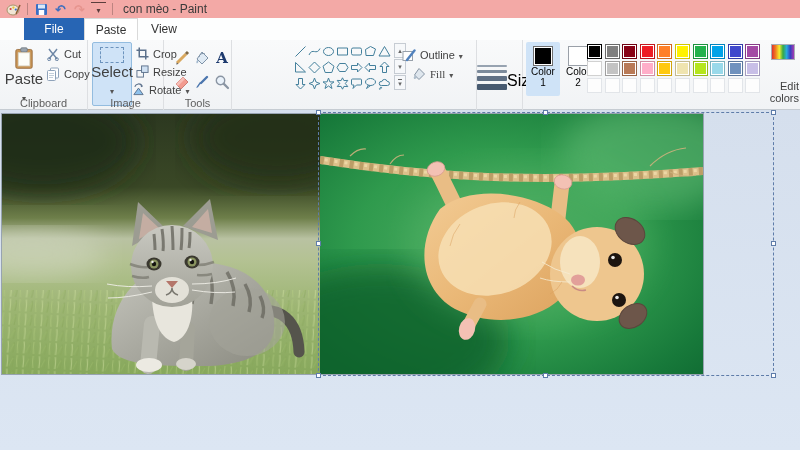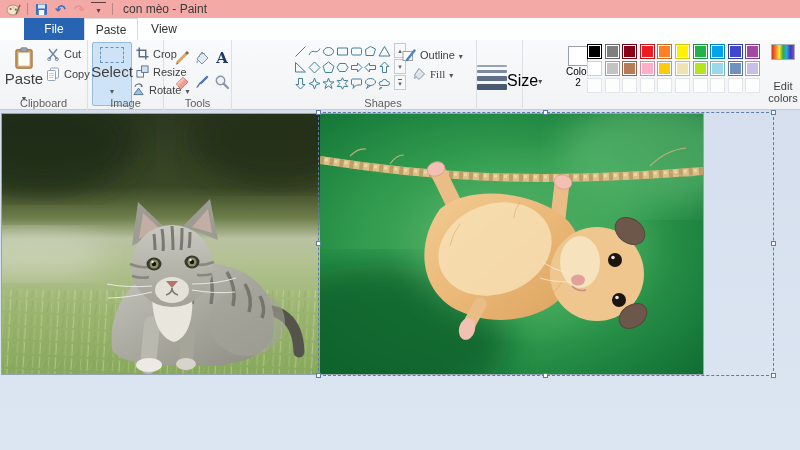--- a/index.html
+++ b/index.html
@@ -74,21 +74,21 @@
   #btn-color1 { left:3px; top:2px; width:34px; height:54px; }
   #btn-color2 { left:40px; top:2px; width:30px; height:54px; }
   .cswatch { width:20px; height:20px; border:1px solid #6f6f6f; box-shadow:inset 0 0 0 1px #fff; }
   #btn-color2 .cswatch { border-color:#9aa0a8; }
   .palette { position:absolute; left:64px; top:4px; width:176px; display:flex; flex-direction:column; gap:2px; }
   .prow { display:flex; gap:2.6px; }
   .swatch { width:15px; height:15px; border:1px solid rgba(0,0,0,.18); box-shadow:inset 0 0 0 1px #fff; }
   .swatch.empty { border:1px solid #e2e5e9; background:#fdfdfd; box-shadow:none; }
   #btn-editcolors { left:244px; top:4px; width:32px; height:60px; display:flex; flex-direction:column; align-items:center; position:absolute; }
   .edit-ico { width:24px; height:20px; border:1px solid #a7adb5; background:linear-gradient(90deg,#e03030,#f08020,#f5ee30,#35a845,#28aadf,#3340c0,#a83ab0); }
-  #btn-editcolors .blabel { font-size:11px; color:#3f3f3f; line-height:12px; text-align:center; margin-top:20px; }
+  #btn-editcolors .blabel { font-size:11px; color:#3f3f3f; line-height:12px; text-align:right; margin-top:20px; }
 
   
   .workarea { position:absolute; left:0; top:110px; width:800px; height:340px; background:linear-gradient(#d5dfed,#dce6f3); }
   .canvas { position:absolute; left:1px; top:3px; width:703px; height:262px; border:1px solid #97a3b1; background:#fff; display:flex; }
   .canvas svg { display:block; }
   .selection { position:absolute; left:318px; top:2px; width:456px; height:264px; border:1px dashed #5e7ca9; }
   .handle { position:absolute; width:5px; height:5px; background:#fff; border:1px solid #5e7ca9; }
   .h-tl{left:-3px;top:-3px;} .h-tc{left:calc(50% - 3px);top:-3px;} .h-tr{right:-3px;top:-3px;}
   .h-ml{left:-3px;top:calc(50% - 3px);} .h-mr{right:-3px;top:calc(50% - 3px);}
   .h-bl{left:-3px;bottom:-3px;} .h-bc{left:calc(50% - 3px);bottom:-3px;} .h-br{right:-3px;bottom:-3px;}
@@ -300,37 +300,40 @@
       <span class="caret"></span>
     </div>
     <div class="smallrow" id="row-fill">
       <svg width="14" height="14" viewBox="0 0 14 14">
           <path d="M7,1.5 L12.5,7 L7,12.5 L2.5,8 Z" fill="#dfe7ee" stroke="#8795a5"></path>
           <path d="M2.7,8.5 q-1.7,2 -0.6,3.5 q2,0.4 3,-1.7 Z" fill="#aebdcb"></path>
         </svg>
       <span>Fill</span>
       <span class="caret"></span>
     </div>
-    <div class="grp-label">Shapes</div>
   </div>
 
   <div class="grp" id="g-size">
     <div id="size-btn">
       <span style="display:flex;flex-direction:column;align-items:center;">
         <span class="sizebar sb1"></span>
           <span class="sizebar sb2"></span>
           <span class="sizebar sb3"></span>
           <span class="sizebar sb4"></span>
       </span>
       <span class="blabel">Size</span>
       <span class="caret"></span>
     </div>
   </div>
 
   <div class="grp" id="g-colors">
+    <div class="colorbtn hl" id="btn-color1">
+      <span class="cswatch" style="background: rgb(0, 0, 0);"></span>
+      <span class="blabel">Color 1</span>
+    </div>
     <div class="colorbtn" id="btn-color2">
       <span class="cswatch" style="background: rgb(255, 255, 255);"></span>
       <span class="blabel">Color 2</span>
     </div>
     <div class="palette">
       <div class="prow">
           <div class="swatch" style="background: rgb(0, 0, 0);"></div>
           <div class="swatch" style="background: rgb(127, 127, 127);"></div>
           <div class="swatch" style="background: rgb(136, 0, 21);"></div>
           <div class="swatch" style="background: rgb(237, 28, 36);"></div>

